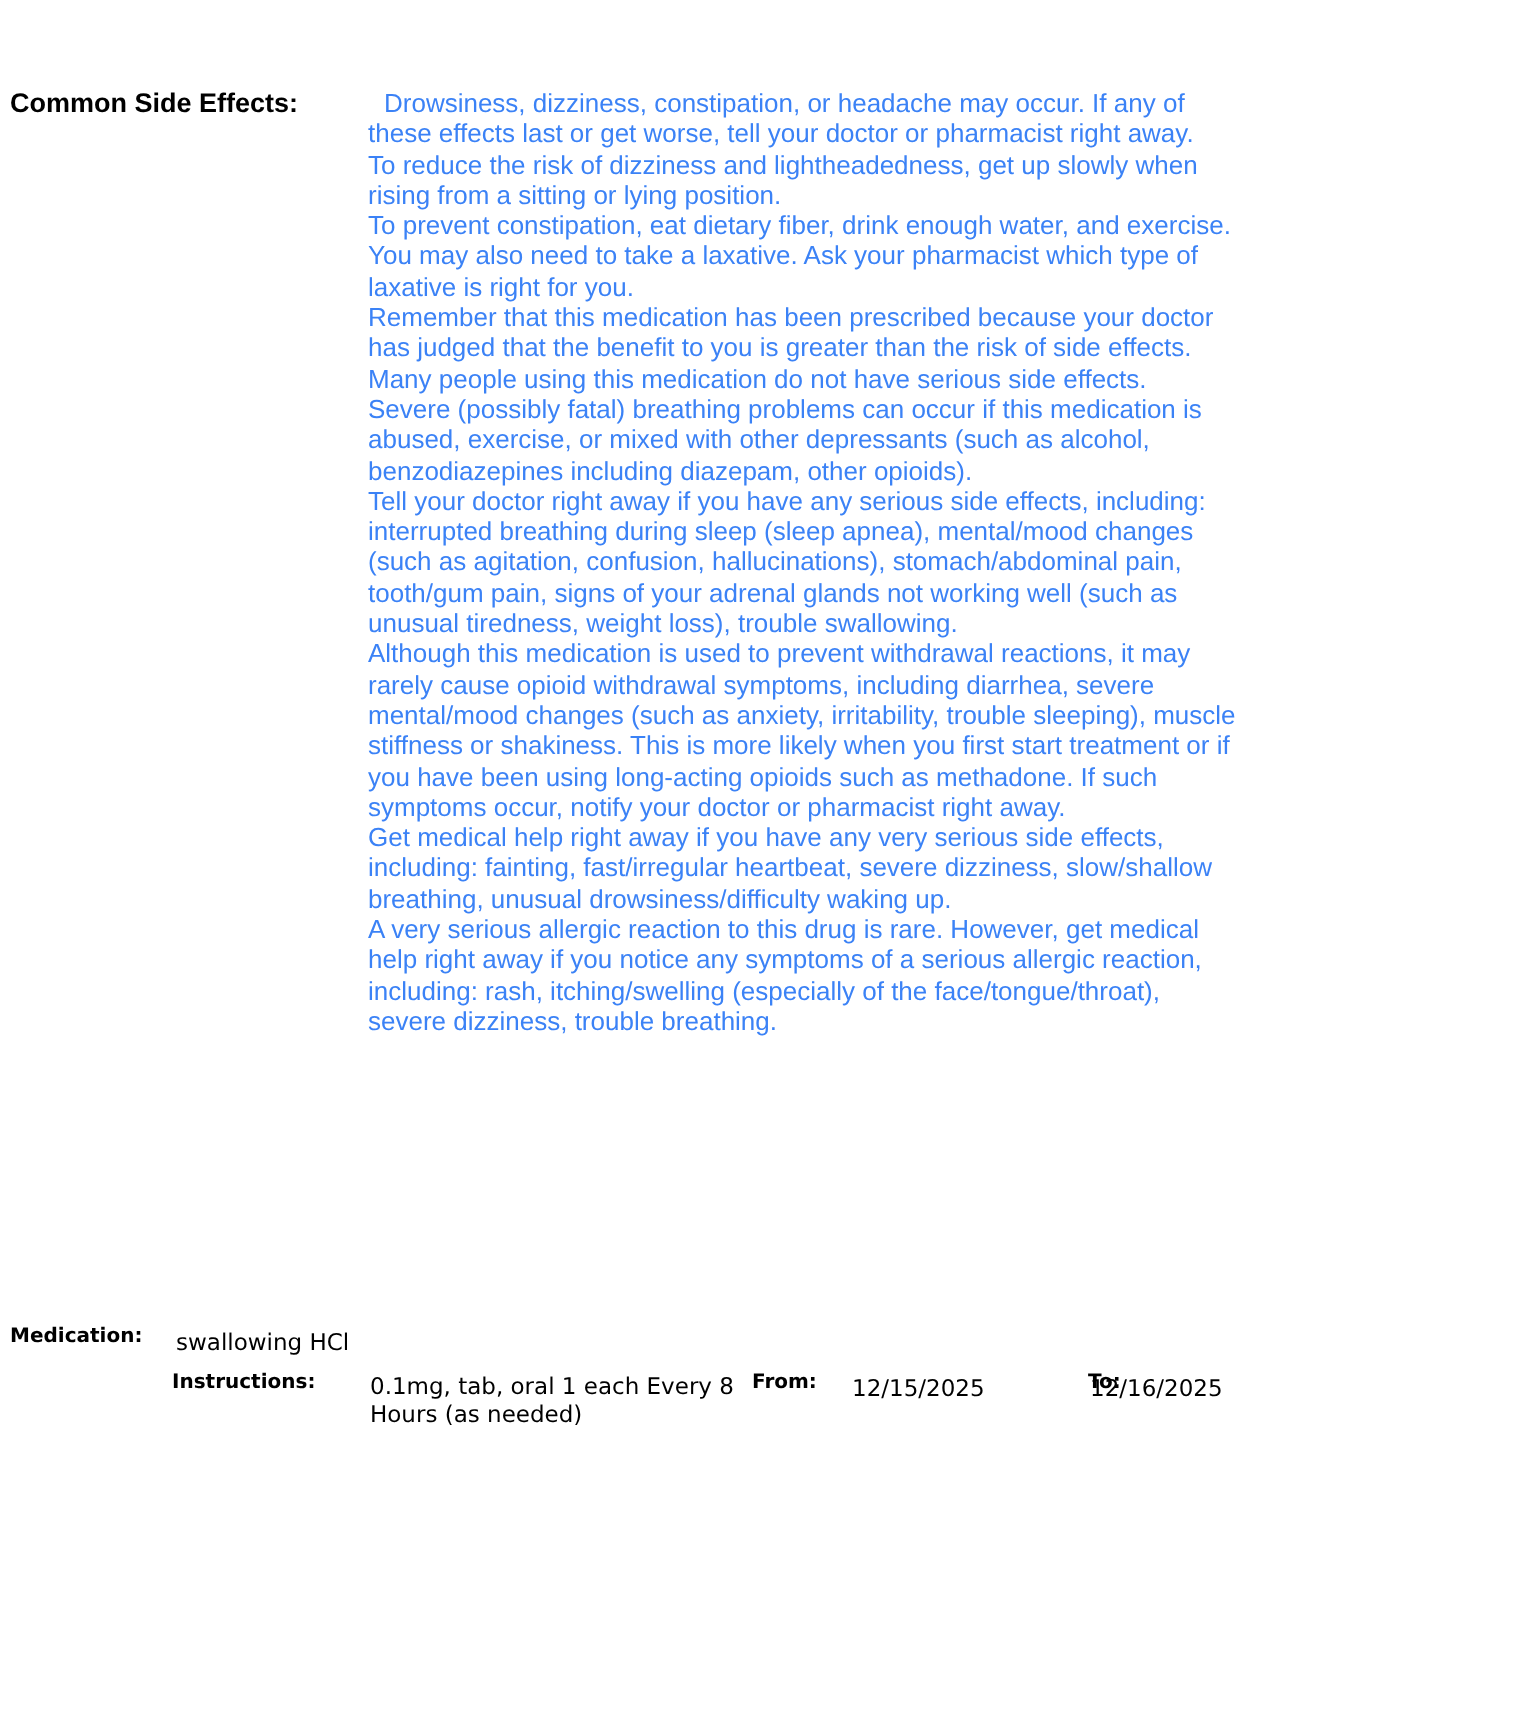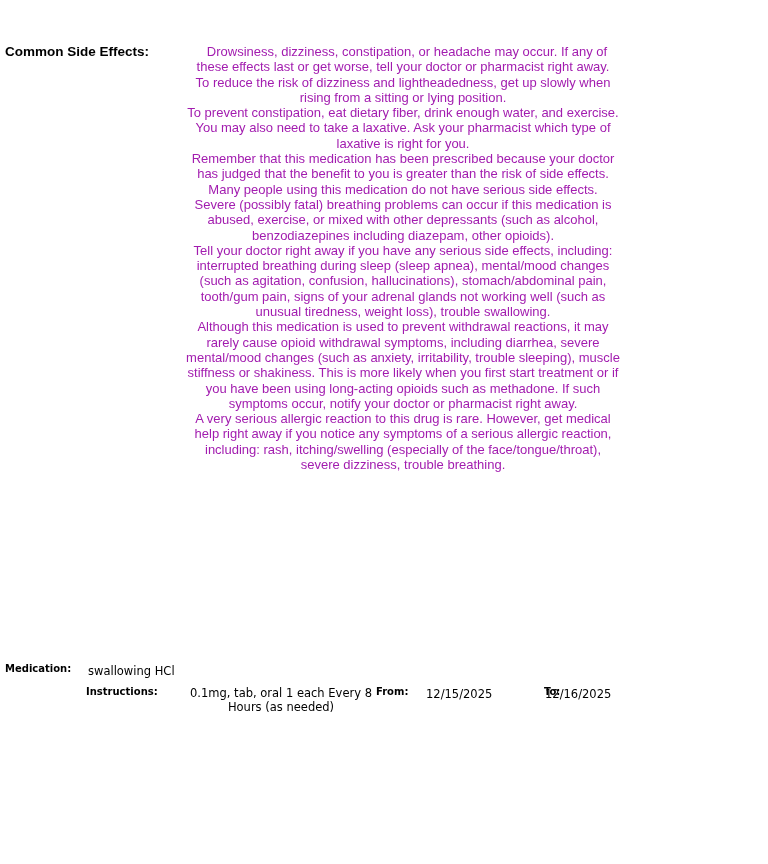--- a/index.html
+++ b/index.html
@@ -6,21 +6,20 @@
     margin: 0;
     padding: 0;
     background: #ffffff;
   }
   .page {
     position: relative;
     width: 768px;
     height: 744px;
     background: #ffffff;
     overflow: hidden;
-    text-align: center;
   }
 
   
   .se-label {
     position: absolute;
     left: 5px;
     top: 44px;
     font-family: "Liberation Sans", sans-serif;
     font-size: 13.5px;
     font-weight: bold;
@@ -28,21 +27,21 @@
     white-space: nowrap;
   }
   .se-text {
     position: absolute;
     left: 184px;
     top: 44px;
     width: 438px;
     font-family: "Liberation Sans", sans-serif;
     font-size: 13px;
     line-height: 15.3px;
-    color: #a21caf;
+    color: #3b82f6;
   }
   .se-par {
     margin: 0;
     padding: 0;
   }
   .se-par:first-child {
     text-indent: 8px;
   }
 
   
@@ -85,20 +84,21 @@
   <div class="se-label">Common Side Effects:</div>
 
   <div class="se-text">
     <div class="se-par">Drowsiness, dizziness, constipation, or headache may occur. If any of these effects last or get worse, tell your doctor or pharmacist right away.</div>
     <div class="se-par">To reduce the risk of dizziness and lightheadedness, get up slowly when rising from a sitting or lying position.</div>
     <div class="se-par">To prevent constipation, eat dietary fiber, drink enough water, and exercise. You may also need to take a laxative. Ask your pharmacist which type of laxative is right for you.</div>
     <div class="se-par">Remember that this medication has been prescribed because your doctor has judged that the benefit to you is greater than the risk of side effects. Many people using this medication do not have serious side effects.</div>
     <div class="se-par">Severe (possibly fatal) breathing problems can occur if this medication is abused, exercise, or mixed with other depressants (such as alcohol, benzodiazepines including diazepam, other opioids).</div>
     <div class="se-par">Tell your doctor right away if you have any serious side effects, including: interrupted breathing during sleep (sleep apnea), mental/mood changes (such as agitation, confusion, hallucinations), stomach/abdominal pain, tooth/gum pain, signs of your adrenal glands not working well (such as unusual tiredness, weight loss), trouble swallowing.</div>
     <div class="se-par">Although this medication is used to prevent withdrawal reactions, it may rarely cause opioid withdrawal symptoms, including diarrhea, severe mental/mood changes (such as anxiety, irritability, trouble sleeping), muscle stiffness or shakiness. This is more likely when you first start treatment or if you have been using long-acting opioids such as methadone. If such symptoms occur, notify your doctor or pharmacist right away.</div>
+    <div class="se-par">Get medical help right away if you have any very serious side effects, including: fainting, fast/irregular heartbeat, severe dizziness, slow/shallow breathing, unusual drowsiness/difficulty waking up.</div>
     <div class="se-par">A very serious allergic reaction to this drug is rare. However, get medical help right away if you notice any symptoms of a serious allergic reaction, including: rash, itching/swelling (especially of the face/tongue/throat), severe dizziness, trouble breathing.</div>
   </div>
 
   <div class="form-label medication-label">Medication:</div>
   <div class="form-value medication-value">swallowing HCl</div>
 
   <div class="form-label instructions-label">Instructions:</div>
   <div class="form-value instructions-value">0.1mg, tab, oral 1 each Every 8 Hours (as needed)</div>
 
   <div class="form-label from-label">From:</div>

